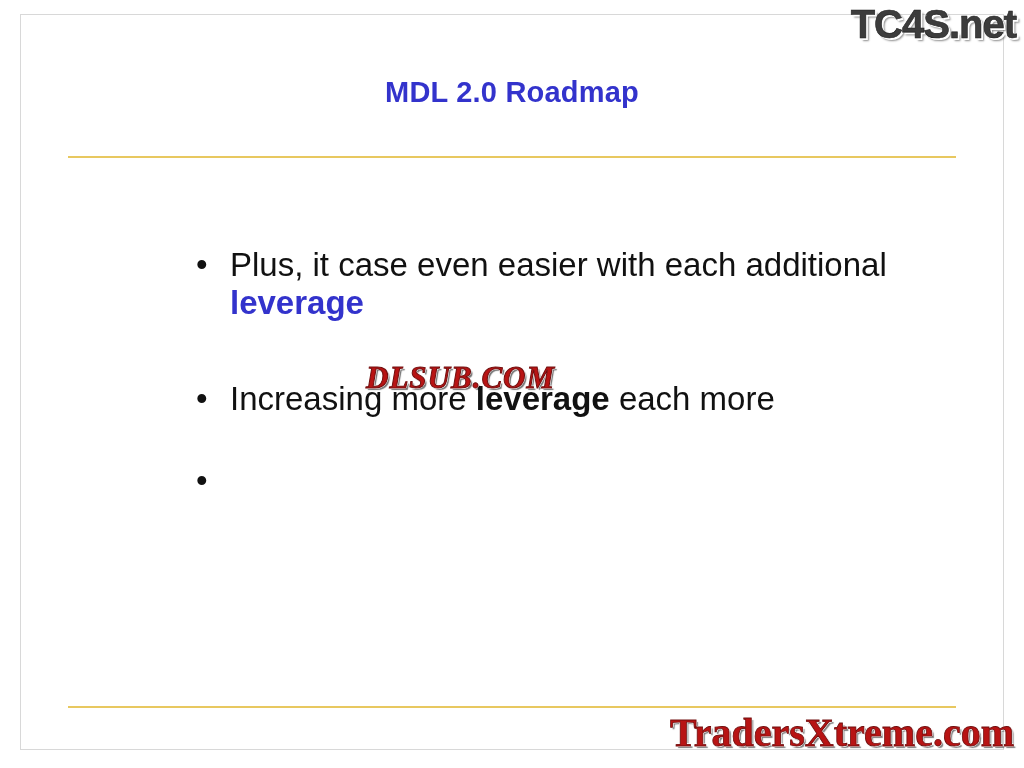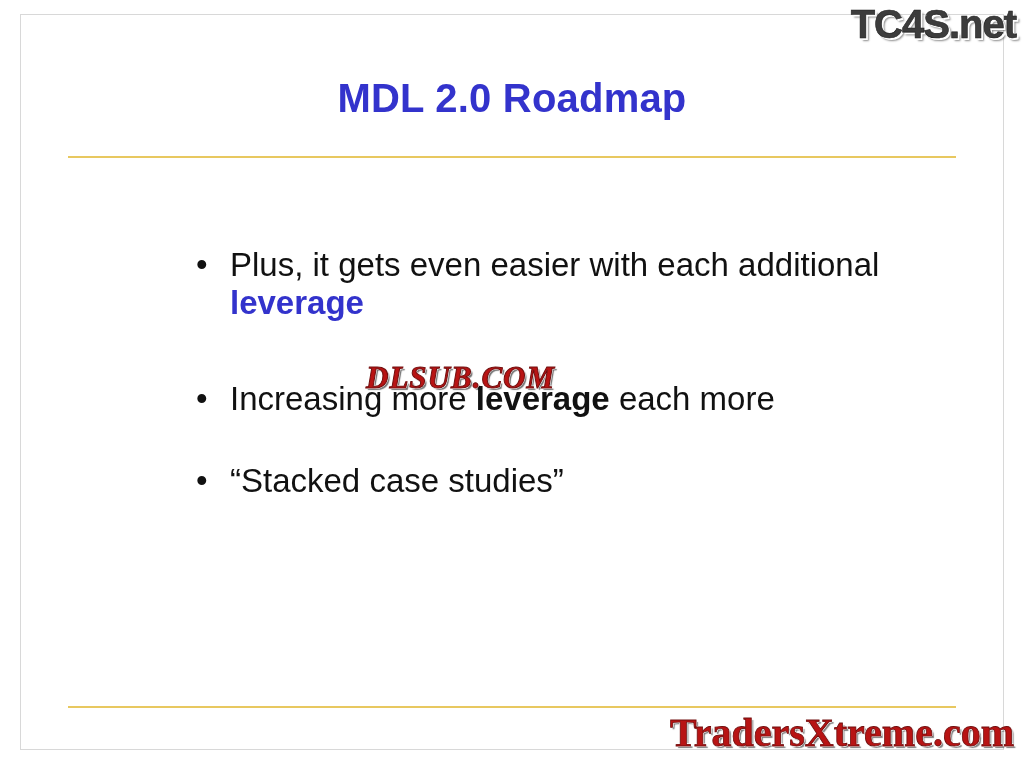--- a/index.html
+++ b/index.html
@@ -50,21 +50,21 @@
 
   
   #title {
     position: absolute;
     left: 0;
     top: 76px;
     width: 1024px;
     text-align: center;
     font-family: "Liberation Sans", sans-serif;
     font-weight: bold;
-    font-size: 40px;
+    font-size: 29px;
     color: #3333cc;
     letter-spacing: 0.2px;
   }
 
   
   .rule {
     position: absolute;
     left: 68px;
     width: 888px;
     height: 2px;
@@ -160,41 +160,40 @@
 
   <div id="title">MDL 2.0 Roadmap</div>
 
   <div class="rule" id="rule-top"></div>
 
   <div id="body">
 
     <div class="bullet-row">
       <span class="bullet-dot">•</span>
       <span class="bullet-text b1">
-        <span>Plus, it gets even easier with each additional </span><span class="accent-success">leverage</span>
+        <span>Plus, it case even easier with each additional </span><span class="accent-success">leverage</span>
       </span>
     </div>
 
     <div class="spacer-gap"></div>
     <div class="spacer-gap"></div>
     <div class="gap-small"></div>
 
     <div class="bullet-row">
       <span class="bullet-dot">•</span>
       <span class="bullet-text b2">
         <span>Increasing more </span><span class="bold-word">leverage</span><span> each more</span>
       </span>
     </div>
 
     <div class="spacer-gap"></div>
     <div class="spacer-gap"></div>
 
     <div class="bullet-row">
       <span class="bullet-dot">•</span>
-      <span class="bullet-text b3">“Stacked case studies”</span>
     </div>
 
   </div>
 
   <div id="wm-mid">DLSUB.COM</div>
 
   <div class="rule" id="rule-bottom"></div>
 
   <div id="wm-bottom">TradersXtreme.com</div>
 

